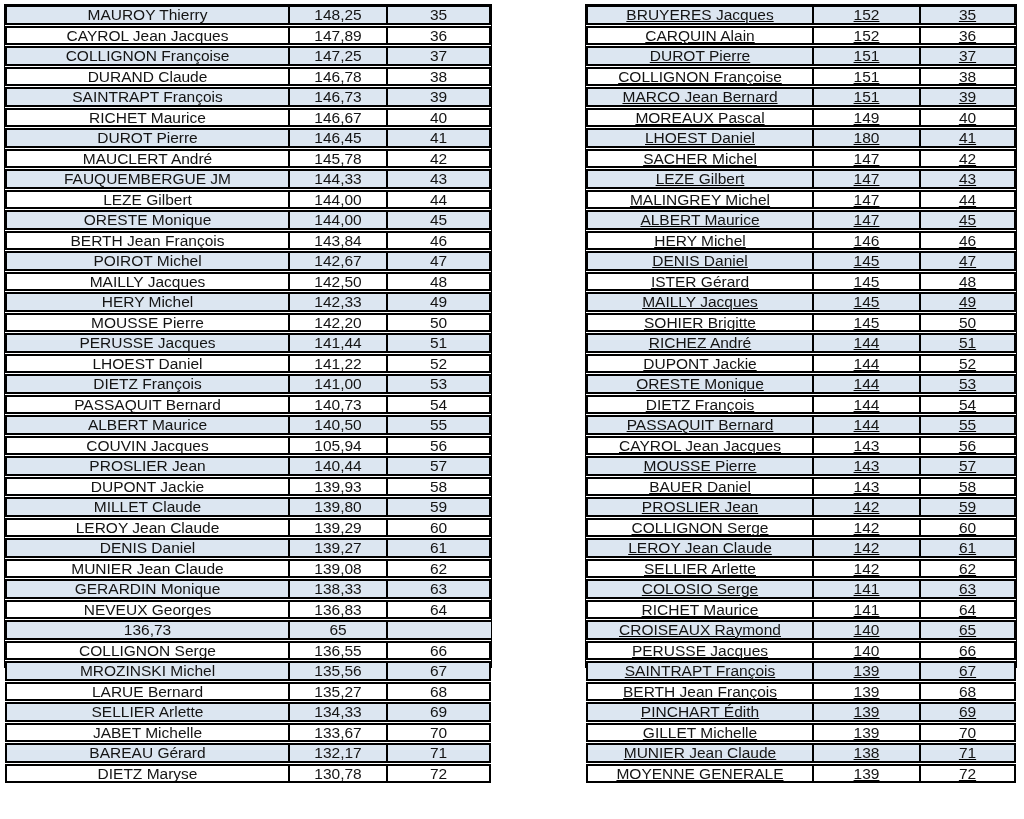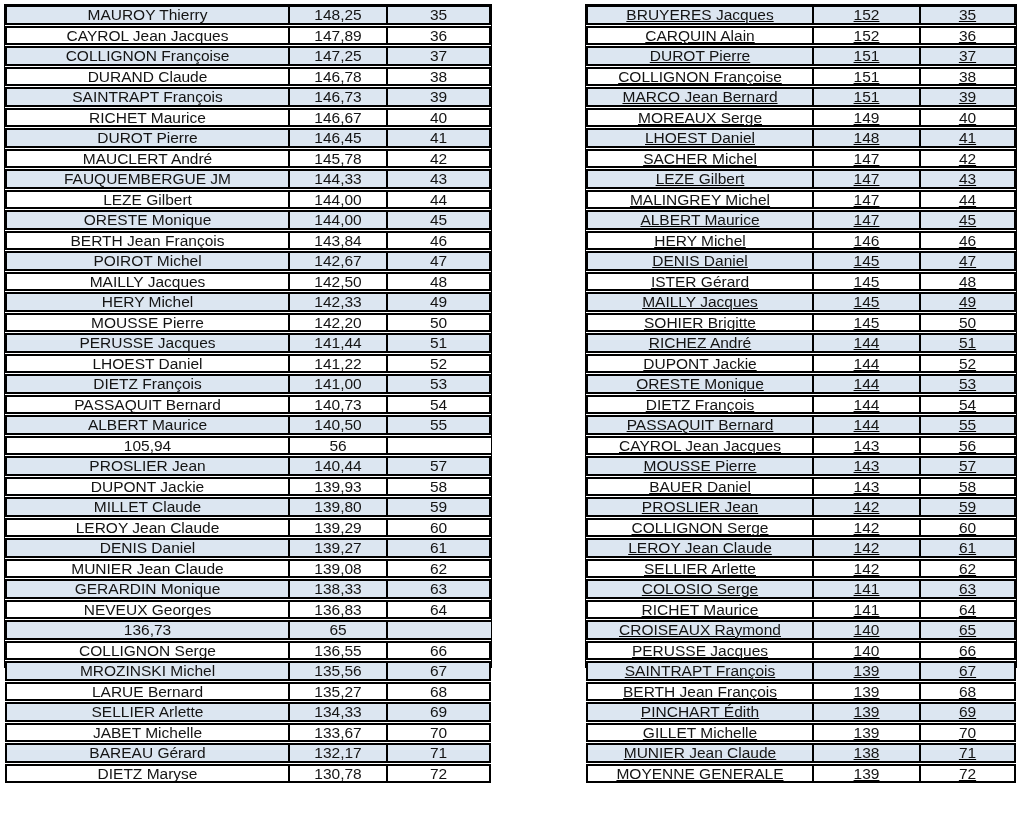--- a/index.html
+++ b/index.html
@@ -158,20 +158,21 @@
         <div class="cell name">PASSAQUIT Bernard</div>
         <div class="cell score">140,73</div>
         <div class="cell rank">54</div>
       </div>
       <div class="row alt">
         <div class="cell name">ALBERT Maurice</div>
         <div class="cell score">140,50</div>
         <div class="cell rank">55</div>
       </div>
       <div class="row">
+        <div class="cell name">COUVIN Jacques</div>
         <div class="cell score">105,94</div>
         <div class="cell rank">56</div>
       </div>
       <div class="row alt">
         <div class="cell name">PROSLIER Jean</div>
         <div class="cell score">140,44</div>
         <div class="cell rank">57</div>
       </div>
       <div class="row">
         <div class="cell name">DUPONT Jackie</div>
@@ -268,27 +269,27 @@
         <div class="cell name">COLLIGNON Françoise</div>
         <div class="cell score">151</div>
         <div class="cell rank">38</div>
       </div>
       <div class="row alt">
         <div class="cell name">MARCO Jean Bernard</div>
         <div class="cell score">151</div>
         <div class="cell rank">39</div>
       </div>
       <div class="row">
-        <div class="cell name">MOREAUX Serge</div>
+        <div class="cell name">MOREAUX Pascal</div>
         <div class="cell score">149</div>
         <div class="cell rank">40</div>
       </div>
       <div class="row alt">
         <div class="cell name">LHOEST Daniel</div>
-        <div class="cell score">148</div>
+        <div class="cell score">180</div>
         <div class="cell rank">41</div>
       </div>
       <div class="row">
         <div class="cell name">SACHER Michel</div>
         <div class="cell score">147</div>
         <div class="cell rank">42</div>
       </div>
       <div class="row alt">
         <div class="cell name">LEZE Gilbert</div>
         <div class="cell score">147</div>

